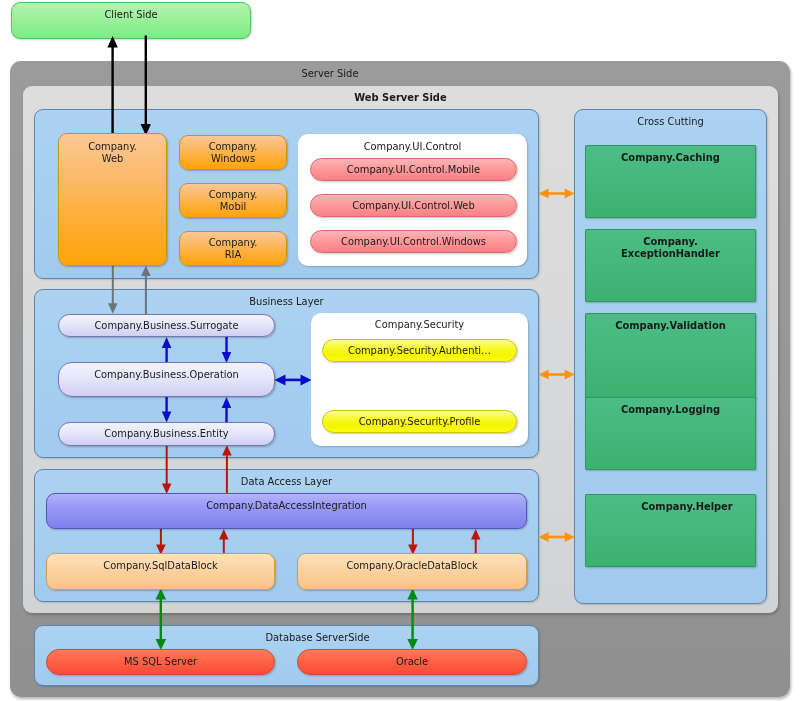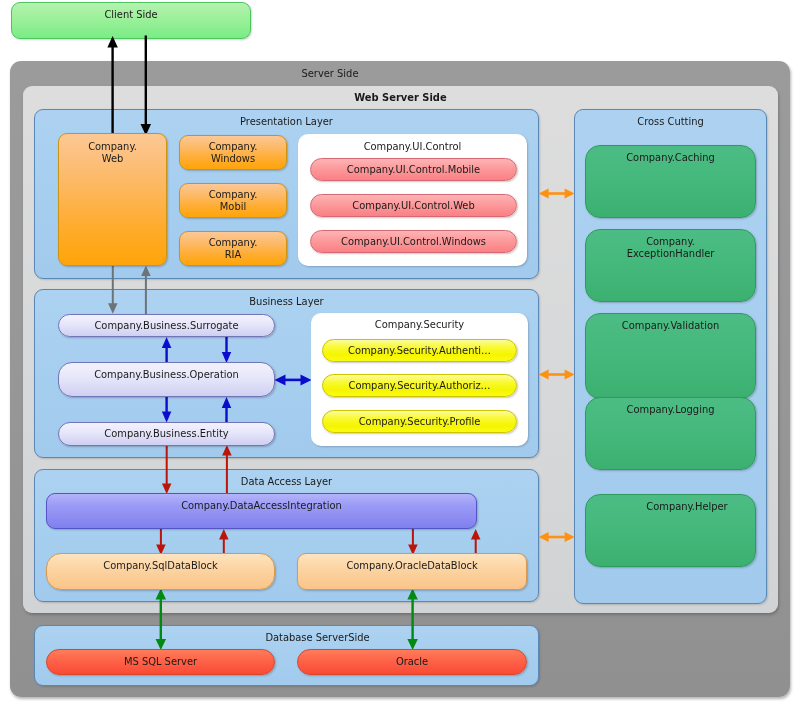--- a/index.html
+++ b/index.html
@@ -49,22 +49,22 @@
 #sec-title{top:318px;left:311px;width:217px;}
 
 .orange{border:1px solid #cc9417;border-radius:9px;
   background:linear-gradient(to bottom,#fcc894 0%,#fcbb6e 30%,#ffac2e 70%,#ffa40a 100%);}
 .pink{border:1px solid #d56a74;border-radius:13px;
   background:linear-gradient(to bottom,#fdb4b4 0%,#fc9a9c 45%,#fa8084 100%);}
 .purple{border:1px solid #7474b8;border-radius:14px;
   background:linear-gradient(to bottom,#f2f2fd 0%,#e6e6fa 45%,#cfcff2 100%);}
 .yellow{border:1px solid #ccc400;border-radius:13px;
   background:linear-gradient(to bottom,#fbfb9e 0%,#f9f932 35%,#f5f500 70%,#fbfb12 100%);}
-.ccgreen{border:1px solid #2f9a5e;border-radius:15px;
-  background:linear-gradient(to bottom,#4cbc84 0%,#45b97c 45%,#3cb070 100%);}
+.ccgreen{border:1px solid #2f9a5e;border-radius:1px;
+  background:linear-gradient(to bottom,#4cbc84 0%,#45b97c 45%,#3cb070 100%);font-weight:bold;}
 .indigo{border:1px solid #5454c4;border-radius:9px;
   background:linear-gradient(to bottom,#b3b3fa 0%,#9a9af6 35%,#8080ee 100%);}
 .peach{border:1px solid #d89a4e;border-radius:9px;
   background:linear-gradient(to bottom,#fde4c0 0%,#fcd3a0 45%,#fac48a 100%);}
 .red{border:1px solid #d6472c;border-radius:14px;
   background:linear-gradient(to bottom,#ff7c5a 0%,#fd6348 45%,#fb4a36 100%);}
 .shadow{box-shadow:1px 1px 2px rgba(0,0,0,0.22);}
 .l{display:block;}
 .topalign{justify-content:flex-start;padding-top:5.5px;}
 
@@ -79,22 +79,22 @@
 
 
 #n-biz0{left:58px;top:314px;width:217px;height:23px;}
 #n-biz1{left:58px;top:362px;width:217px;height:35px;}
 #n-biz2{left:58px;top:422px;width:217px;height:24px;}
 #n-sec0{left:322px;top:339px;width:195px;height:23px;}
 #n-sec1{left:322px;top:374px;width:195px;height:23px;}
 #n-sec2{left:322px;top:410px;width:195px;height:23px;}
 
 
-#n-dai{left:46px;top:493px;width:431px;height:36px;}
-#n-sql{left:46px;top:553px;width:229px;height:37px;border-radius:15px;}
+#n-dai{left:46px;top:493px;width:481px;height:36px;}
+#n-sql{left:46px;top:553px;width:229px;height:37px;}
 #n-ora{left:297px;top:553px;width:230px;height:37px;}
 
 
 #n-mssql{left:46px;top:649px;width:229px;height:26px;}
 #n-oracle{left:297px;top:649px;width:230px;height:26px;}
 
 
 #n-cc0{left:585px;top:145px;width:171px;height:73px;}
 #n-cc1{left:585px;top:229px;width:171px;height:73px;}
 #n-cc2{left:585px;top:313px;width:171px;height:86px;}
@@ -109,21 +109,20 @@
   <div class="panel" id="client"></div>
   <div class="ptitle" id="client-title" style="left:11px;top:8px;width:240px;">Client Side</div>
 
   <div class="panel" id="server"></div>
   <div class="ptitle" id="server-title">Server Side</div>
 
   <div class="panel" id="webserver"></div>
   <div class="ptitle" id="webserver-title">Web Server Side</div>
 
   <div class="panel layer" id="pres-layer"></div>
-  <div class="ptitle" id="pres-title">Presentation Layer</div>
 
   <div class="panel layer" id="biz-layer"></div>
   <div class="ptitle" id="biz-title">Business Layer</div>
 
   <div class="panel layer" id="dal-layer"></div>
   <div class="ptitle" id="dal-title">Data Access Layer</div>
 
   <div class="panel layer" id="db-layer"></div>
   <div class="ptitle" id="db-title">Database ServerSide</div>
 
@@ -244,21 +243,20 @@
   <div class="node pink shadow" id="n-uic1">Company.UI.Control.Web</div>
   <div class="node pink shadow" id="n-uic2">Company.UI.Control.Windows</div>
 
   <div class="node purple shadow" id="n-biz0">Company.Business.Surrogate</div>
   <div class="node purple shadow topalign" id="n-biz1">Company.Business.Operation</div>
   <div class="node purple shadow" id="n-biz2">Company.Business.Entity</div>
 
   <div class="white-panel" id="sec-panel"></div>
   <div class="ptitle" id="sec-title">Company.Security</div>
   <div class="node yellow shadow" id="n-sec0">Company.Security.Authenti…</div>
-  <div class="node yellow shadow" id="n-sec1">Company.Security.Authoriz…</div>
   <div class="node yellow shadow" id="n-sec2">Company.Security.Profile</div>
 
   <div class="node indigo shadow topalign" id="n-dai">Company.DataAccessIntegration</div>
   <div class="node peach shadow topalign" id="n-sql">Company.SqlDataBlock</div>
   <div class="node peach shadow topalign" id="n-ora">Company.OracleDataBlock</div>
 
   <div class="node red shadow" id="n-oracle">Oracle</div>
   <div class="node red shadow" id="n-mssql">MS SQL Server</div>
 
   <div class="node ccgreen shadow topalign" id="n-cc0">

